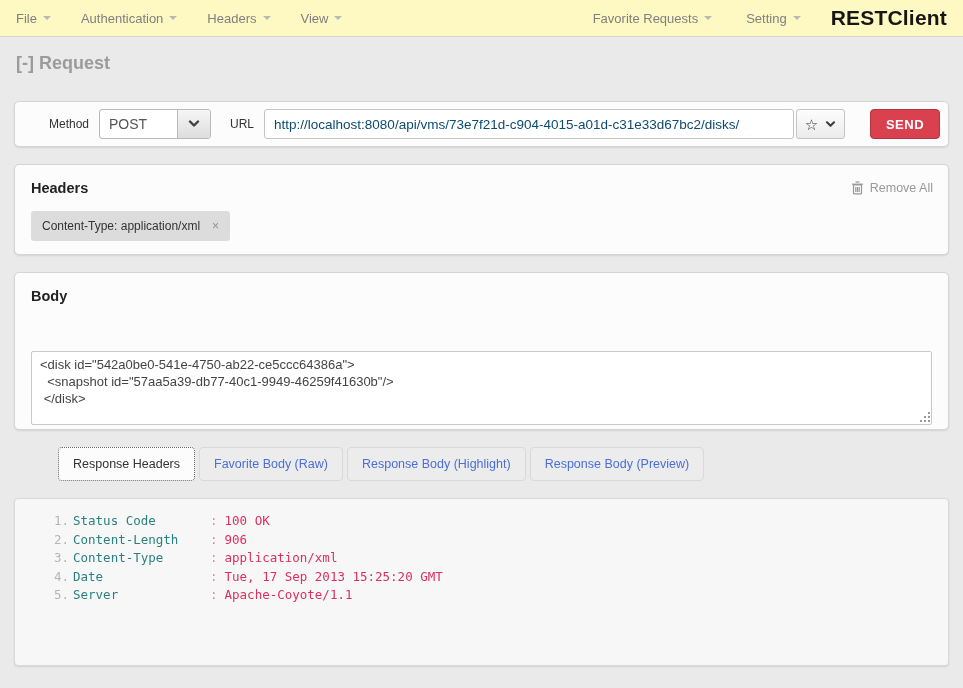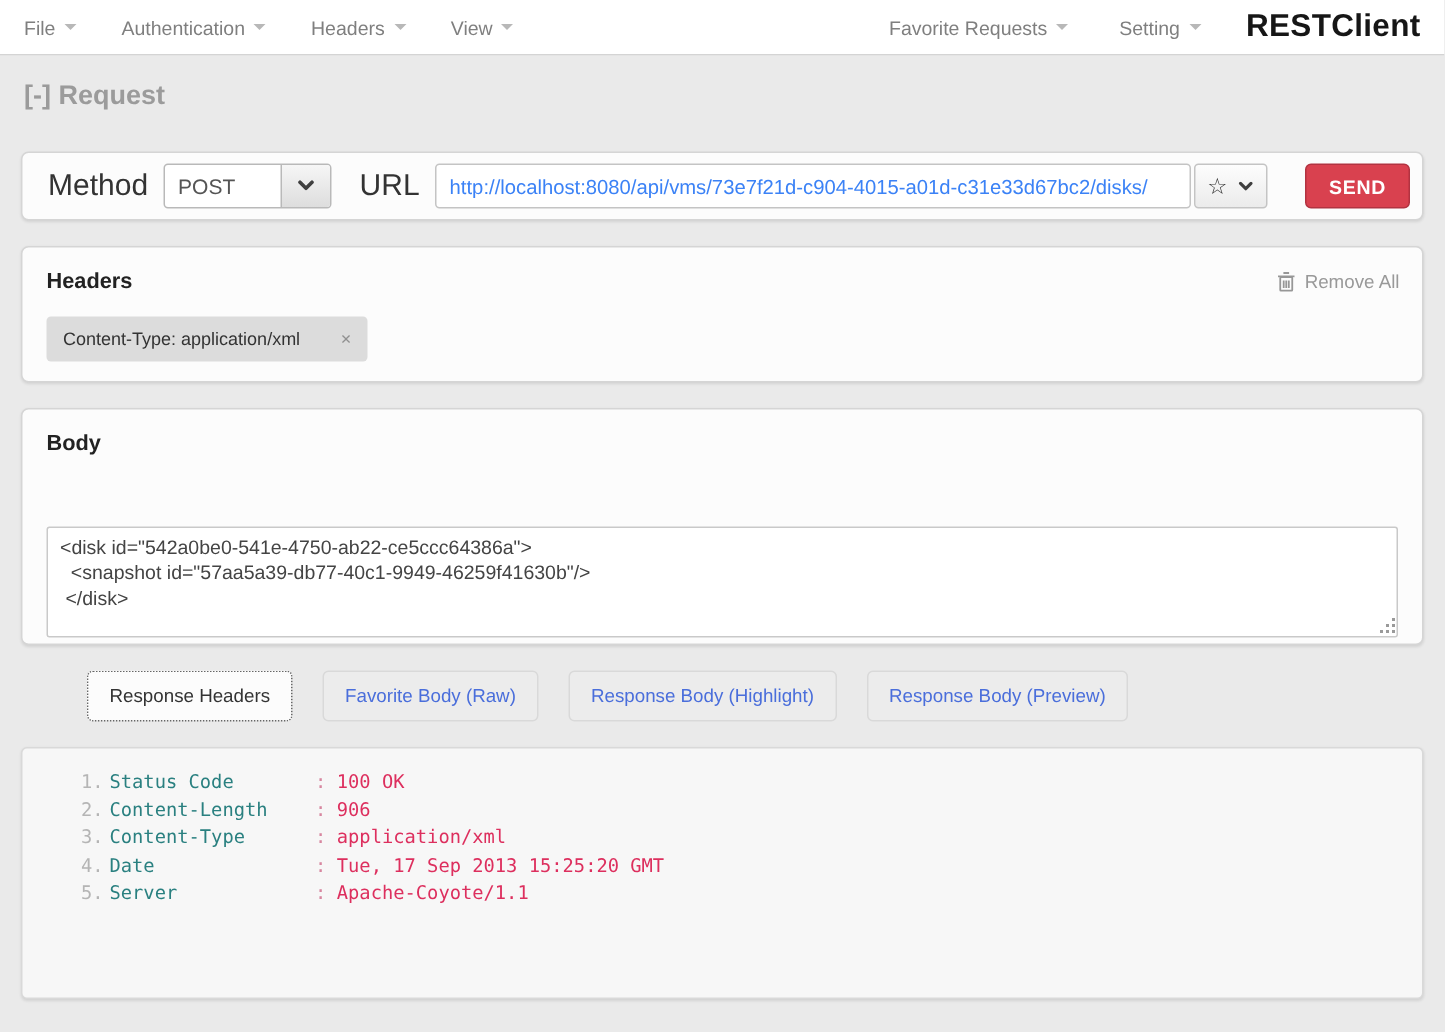--- a/index.html
+++ b/index.html
@@ -6,21 +6,21 @@
   html,body { width:963px; height:688px; }
   body {
     background:#eaeaea;
     font-family:"Liberation Sans", sans-serif;
     color:#333;
     overflow:hidden;
   }
 
   
   .navbar {
-    height:37px; background:#ffffff; border-bottom:1px solid #d4d4d4;
+    height:37px; background:#fef9c3; border-bottom:1px solid #d4d4d4;
     display:flex; align-items:center; padding:0 16px;justify-content:flex-end;
   }
   .nav-item {
     font-size:13px; color:#7f7f7f; margin-right:30px;
     display:flex; align-items:center; cursor:pointer; white-space:nowrap;
   }
   .nav-item .caret {
     display:inline-block; width:0; height:0; margin-left:6px;
     border-left:4px solid transparent; border-right:4px solid transparent;
     border-top:4px solid #b8b8b8;
@@ -40,36 +40,36 @@
   }
   .panel {
     background:#fcfcfc; border:1px solid #d5d5d5; border-radius:5px;
     box-shadow:0 1px 2px rgba(0,0,0,0.10);
   }
 
   
   .request-bar {
     margin-top:27px; padding:7px 8px; display:flex; align-items:center;
   }
-  .field-label { font-size:20px; color:#333; margin:0 10px 0 9px; white-space:nowrap; }
+  .field-label { font-size:12px; color:#333; margin:0 10px 0 26px; white-space:nowrap; }
   .select-group {
     display:flex; align-items:stretch; height:30px; width:112px;
     border:1px solid #b9b9b9; border-radius:3px; overflow:hidden; background:#fff;
     cursor:pointer;
     justify-content:center;
   }
   .select-value { flex:1; font-size:14px; color:#555; padding:6px 0 0 9px; }
   .btn-caret {
     width:33px; display:flex; align-items:center; justify-content:center;
     background:linear-gradient(#f6f6f6,#ddd); border-left:1px solid #b9b9b9;
   }
   .url-label { margin-left:19px; }
   .url-input {
     flex:1; height:30px; border:1px solid #c4c4c4; border-radius:3px;
-    padding:0 9px; font-size:13.5px; color:#3b82f6; background:#fff;
+    padding:0 9px; font-size:13.5px; color:#0c4a6e; background:#fff;
     font-family:"Liberation Sans", sans-serif; outline:none;
   }
   .star-btn {
     margin-left:2px; height:30px; width:49px;
     background:linear-gradient(#fdfdfd,#ebebeb);
     border:1px solid #c4c4c4; border-radius:3px;
     display:flex; align-items:center; justify-content:center; gap:7px;
     cursor:pointer;
   }
   .star-glyph { font-size:15px; color:#333; line-height:1; }
@@ -85,38 +85,38 @@
   .panel-title-row { display:flex; align-items:center; justify-content:space-between; }
   .panel-title { font-size:14.5px; font-weight:bold; color:#222; }
   .remove-all {
     display:flex; align-items:center; gap:6px; color:#999; font-size:12.5px;
     cursor:pointer;
   }
   .tag-row { margin-top:15px; }
   .header-tag {
     display:inline-flex; align-items:center;
     background:#dcdcdc; border-radius:3px; padding:8px 11px;
-    font-size:12px; color:#333;gap:15px;
+    font-size:12px; color:#333;
   }
   .tag-close { margin-left:12px; color:#909090; font-size:12px; cursor:pointer; }
 
   
   .body-panel { margin-top:17px; padding:14px 16px 4px; }
   .textarea-wrap { position:relative; margin-top:12px; }
   .body-textarea {
     display:block; width:100%; height:74px; resize:none;
     border:1px solid #c9c9c9; border-radius:2px; background:#fff;
     padding:4px 8px; font-family:"Liberation Sans", sans-serif;
     font-size:13px; line-height:17px; color:#444; outline:none;margin-top:46px;
   }
   .resize-grip { position:absolute; right:2px; bottom:3px; cursor:nwse-resize; line-height:0; }
 
   
   .response-title { margin-top:34px; }
-  .tabs { display:flex; gap:20px; margin-top:17px;padding-left:44px; }
+  .tabs { display:flex; gap:4px; margin-top:17px;padding-left:44px; }
   .tab {
     padding:9px 14px; font-size:12.5px; border-radius:4px; cursor:pointer;
     white-space:nowrap;
   }
   .tab.active { background:#fcfcfc; border:1px dotted #666; color:#333; }
   .tab.inactive { background:#ececec; border:1px solid #d9d9d9; color:#4a6edb; }
 
   .response-panel {
     margin-top:17px; height:168px; background:#f7f7f7;
     border:1px solid #d9d9d9; border-radius:4px; padding:13px 0;

